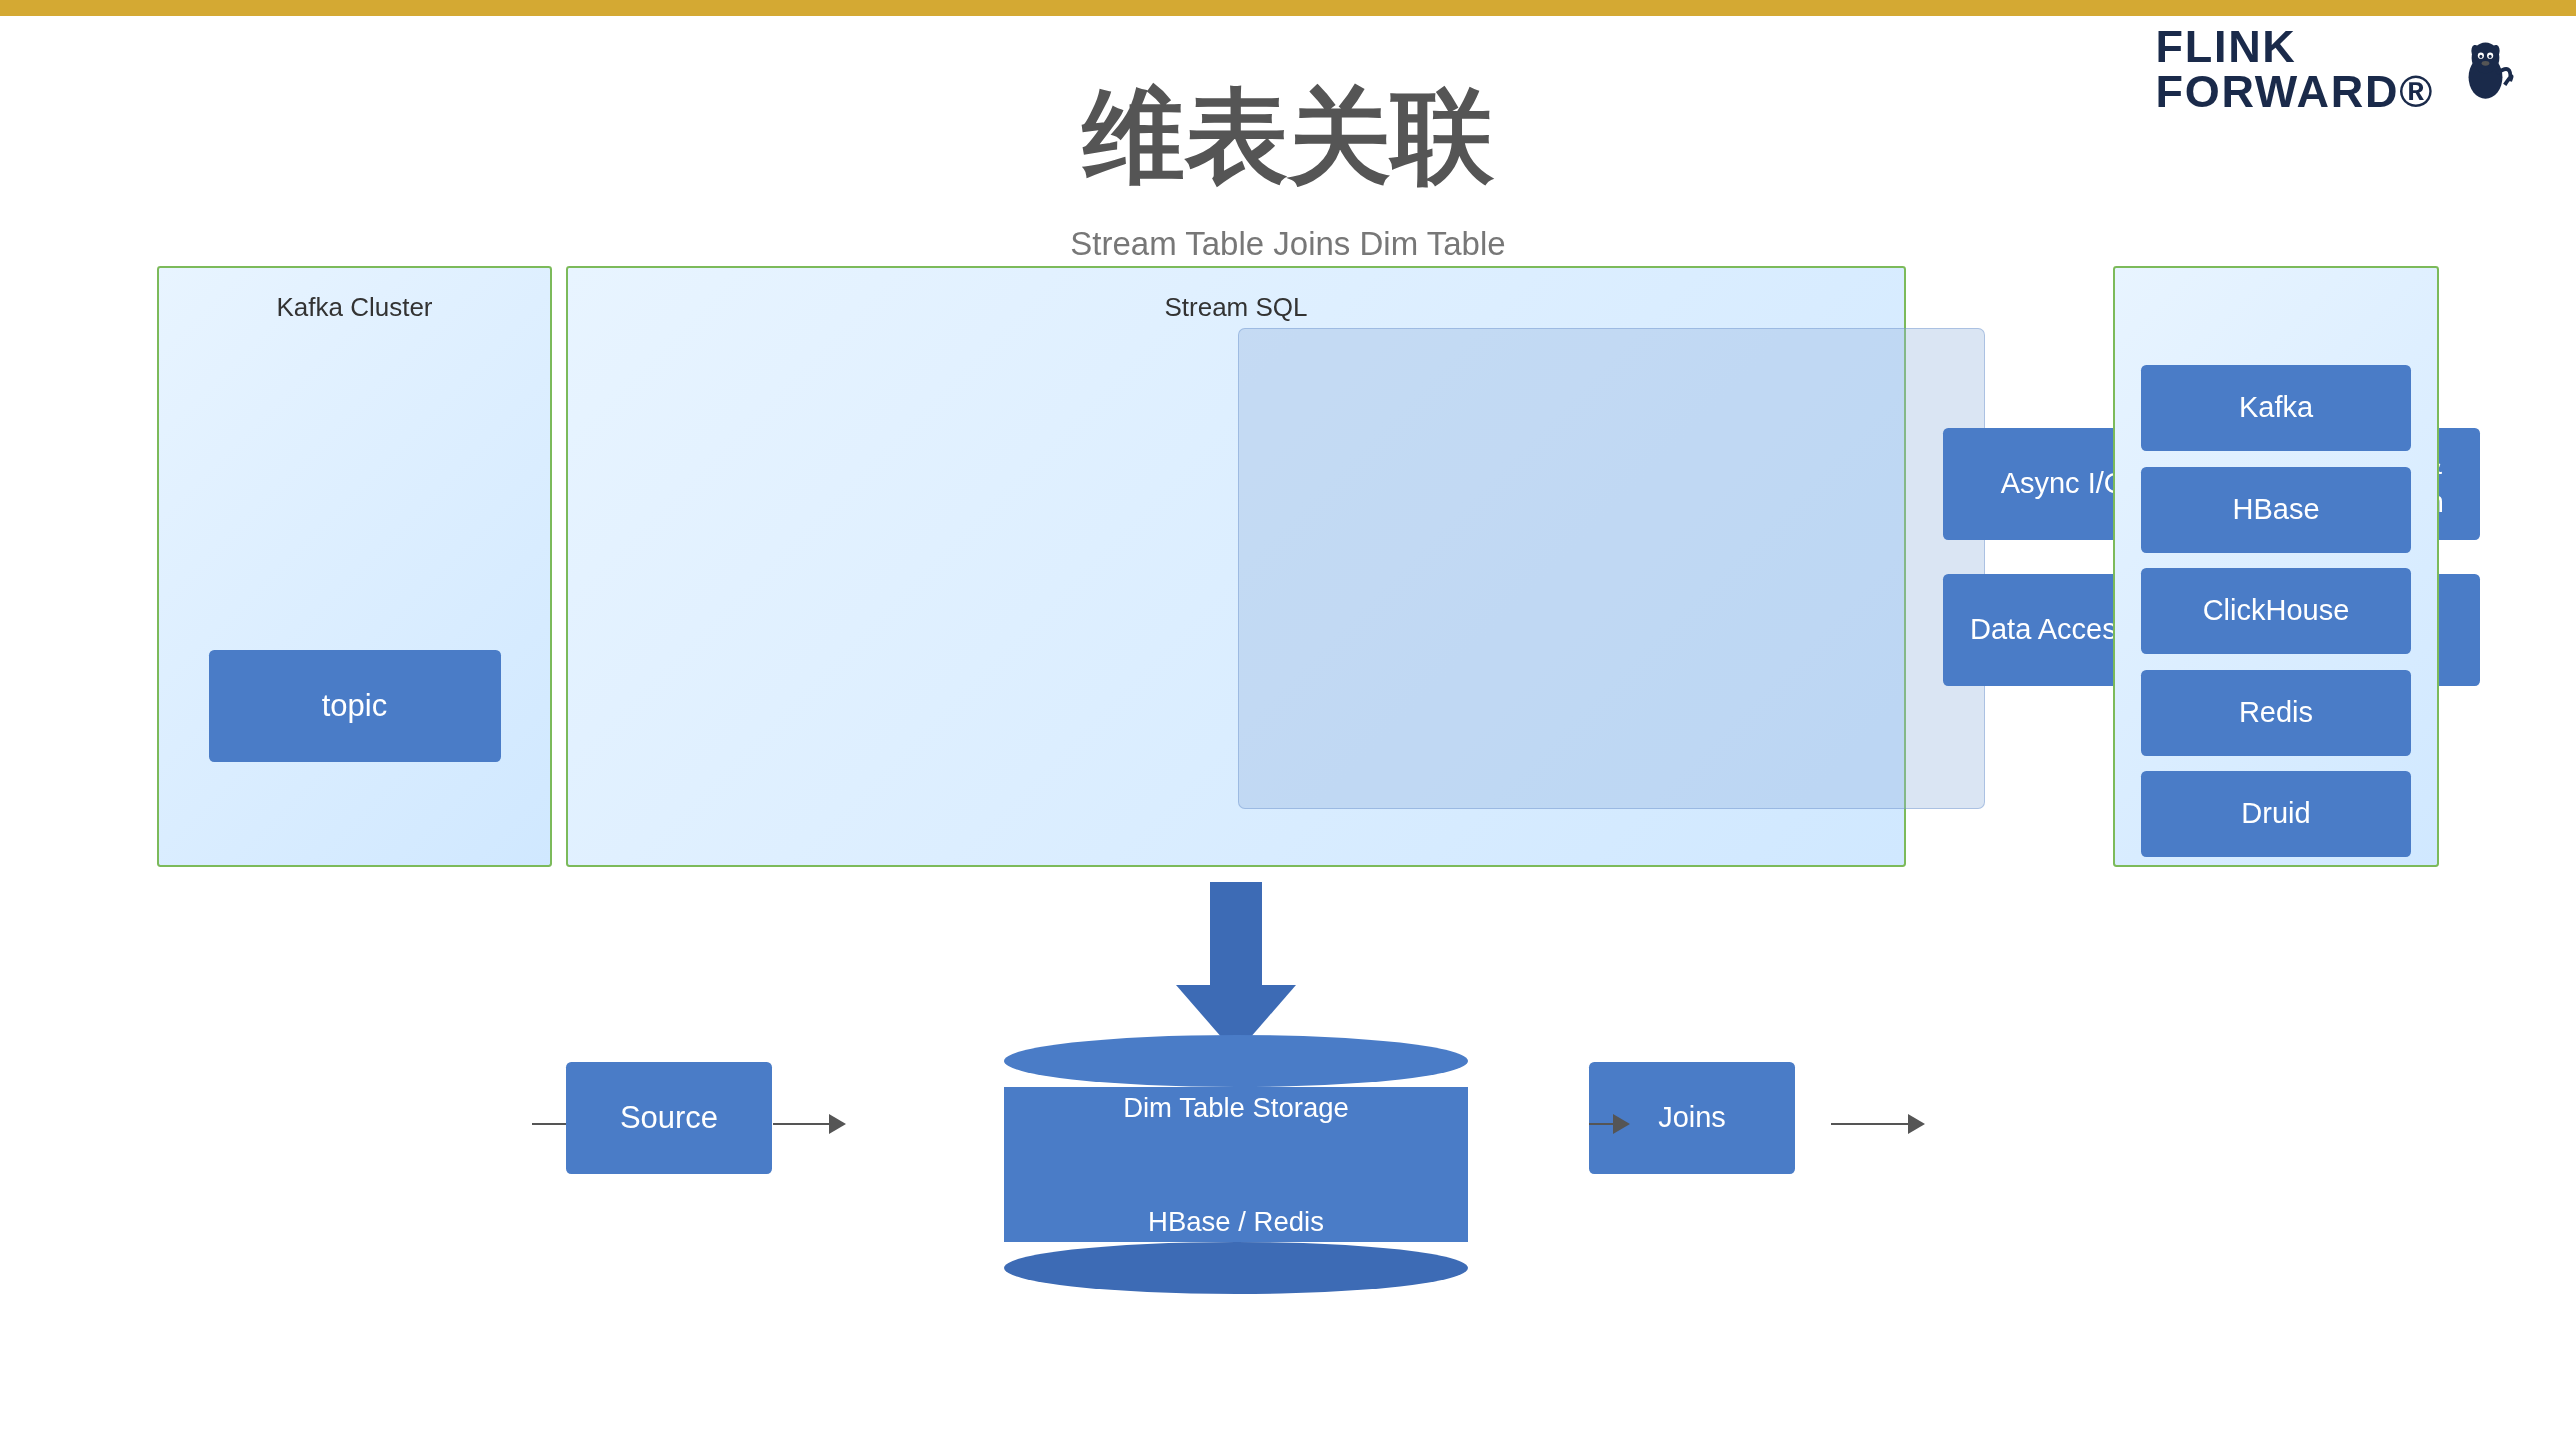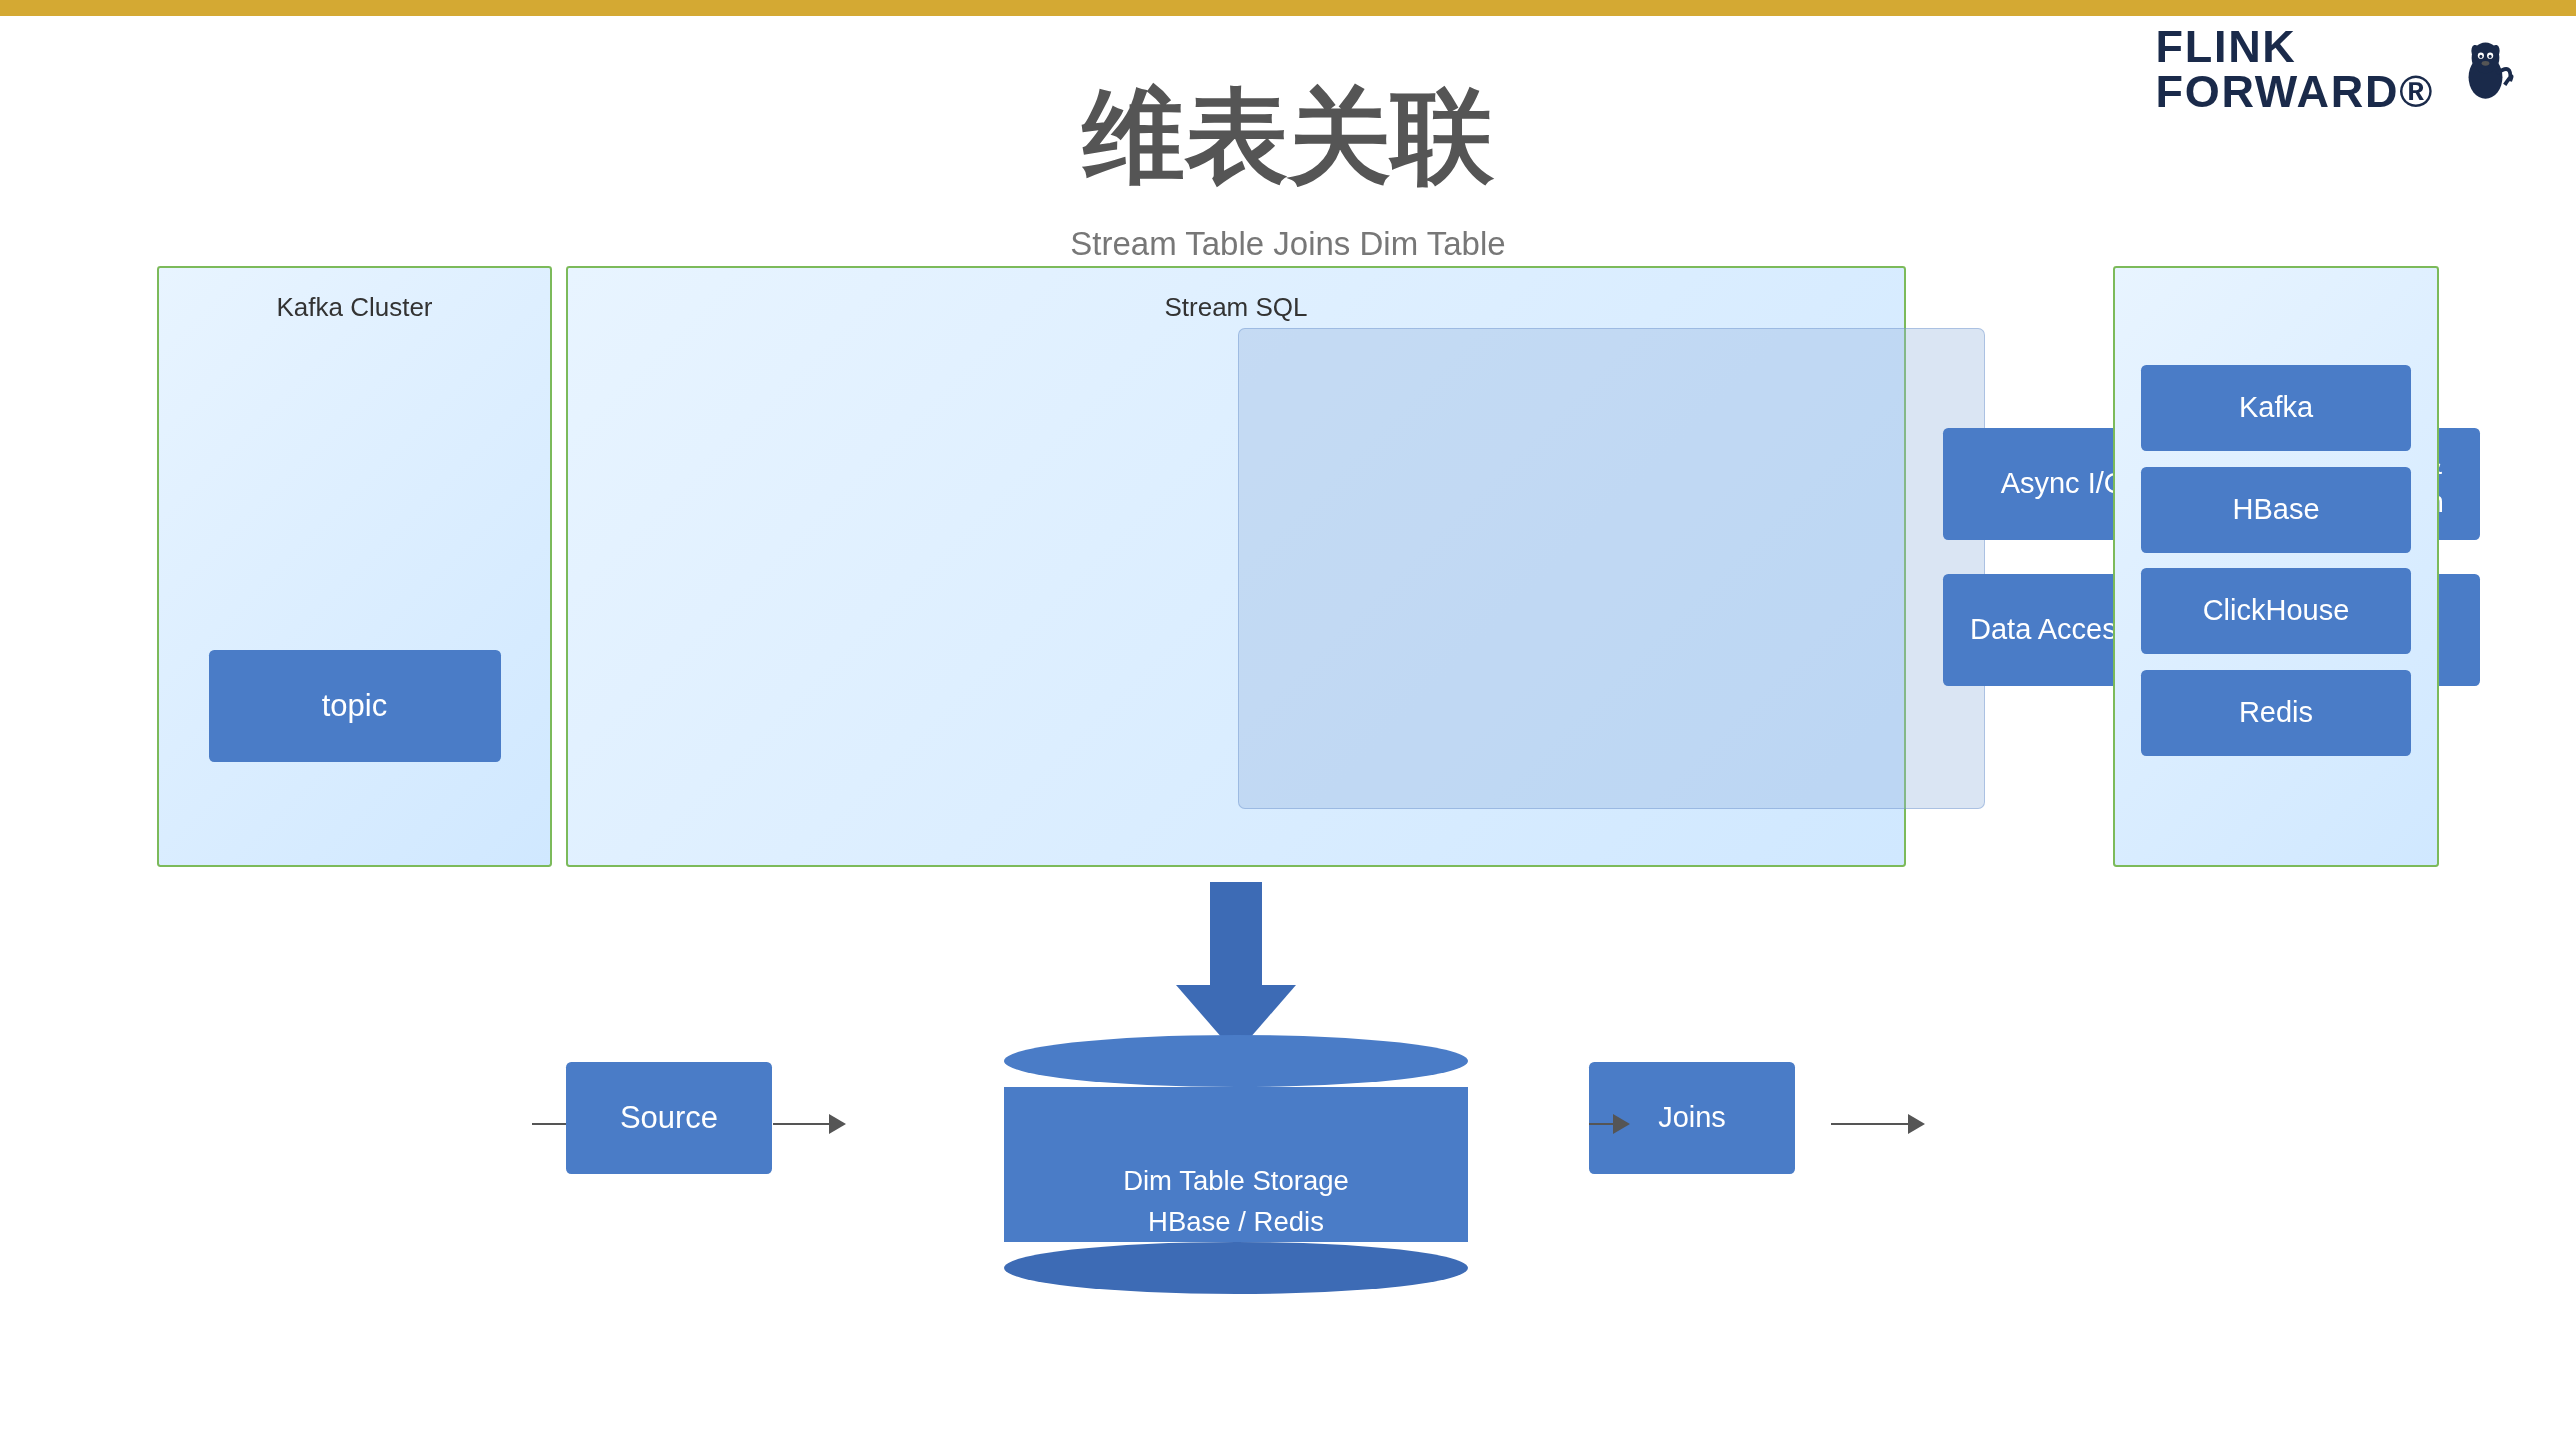--- a/index.html
+++ b/index.html
@@ -329,21 +329,21 @@
       background: #4a7cc7;
       border-radius: 50%;
     }
 
     .cylinder-body {
       width: 464px;
       height: 155px;
       background: #4a7cc7;
       display: flex;
       align-items: center;
-      justify-content: flex-end;
+      justify-content: space-between;
       flex-direction: column;
     }
 
     .cylinder-bottom {
       width: 464px;
       height: 52px;
       background: #3d6bb5;
       border-radius: 50%;
     }
 
@@ -530,17 +530,20 @@
       </div>
       <div class="output-item">
         <span class="box-text">HBase</span>
       </div>
       <div class="output-item">
         <span class="box-text">ClickHouse</span>
       </div>
       <div class="output-item">
         <span class="box-text">Redis</span>
       </div>
+      <div class="output-item">
+        <span class="box-text">Druid</span>
+      </div>
     </div>
   </div>
 
 </div>
 
 
 </body></html>

